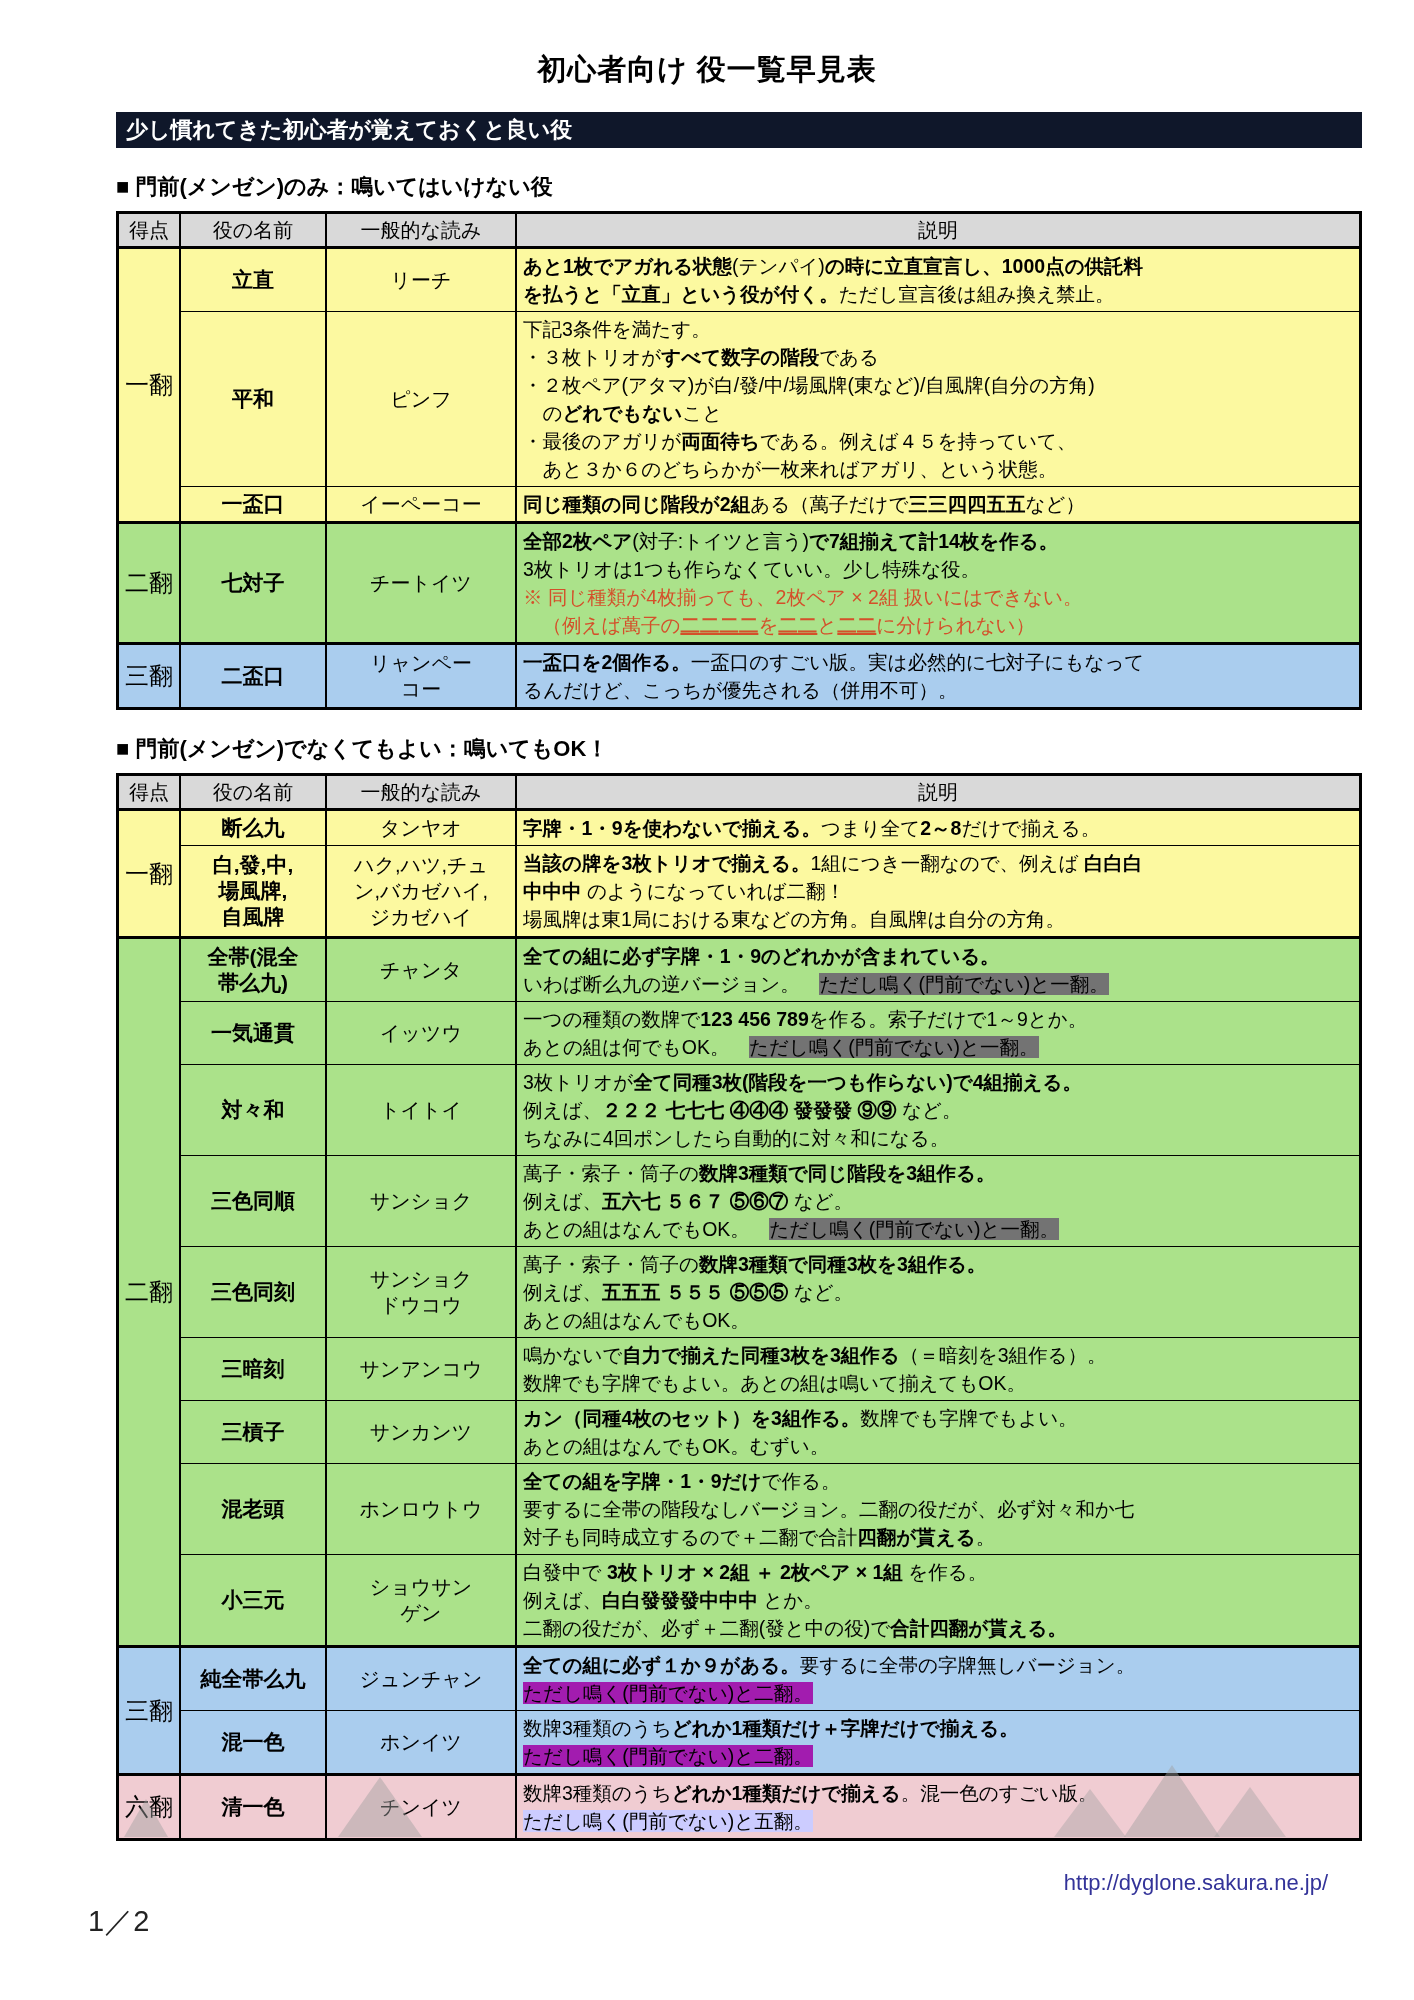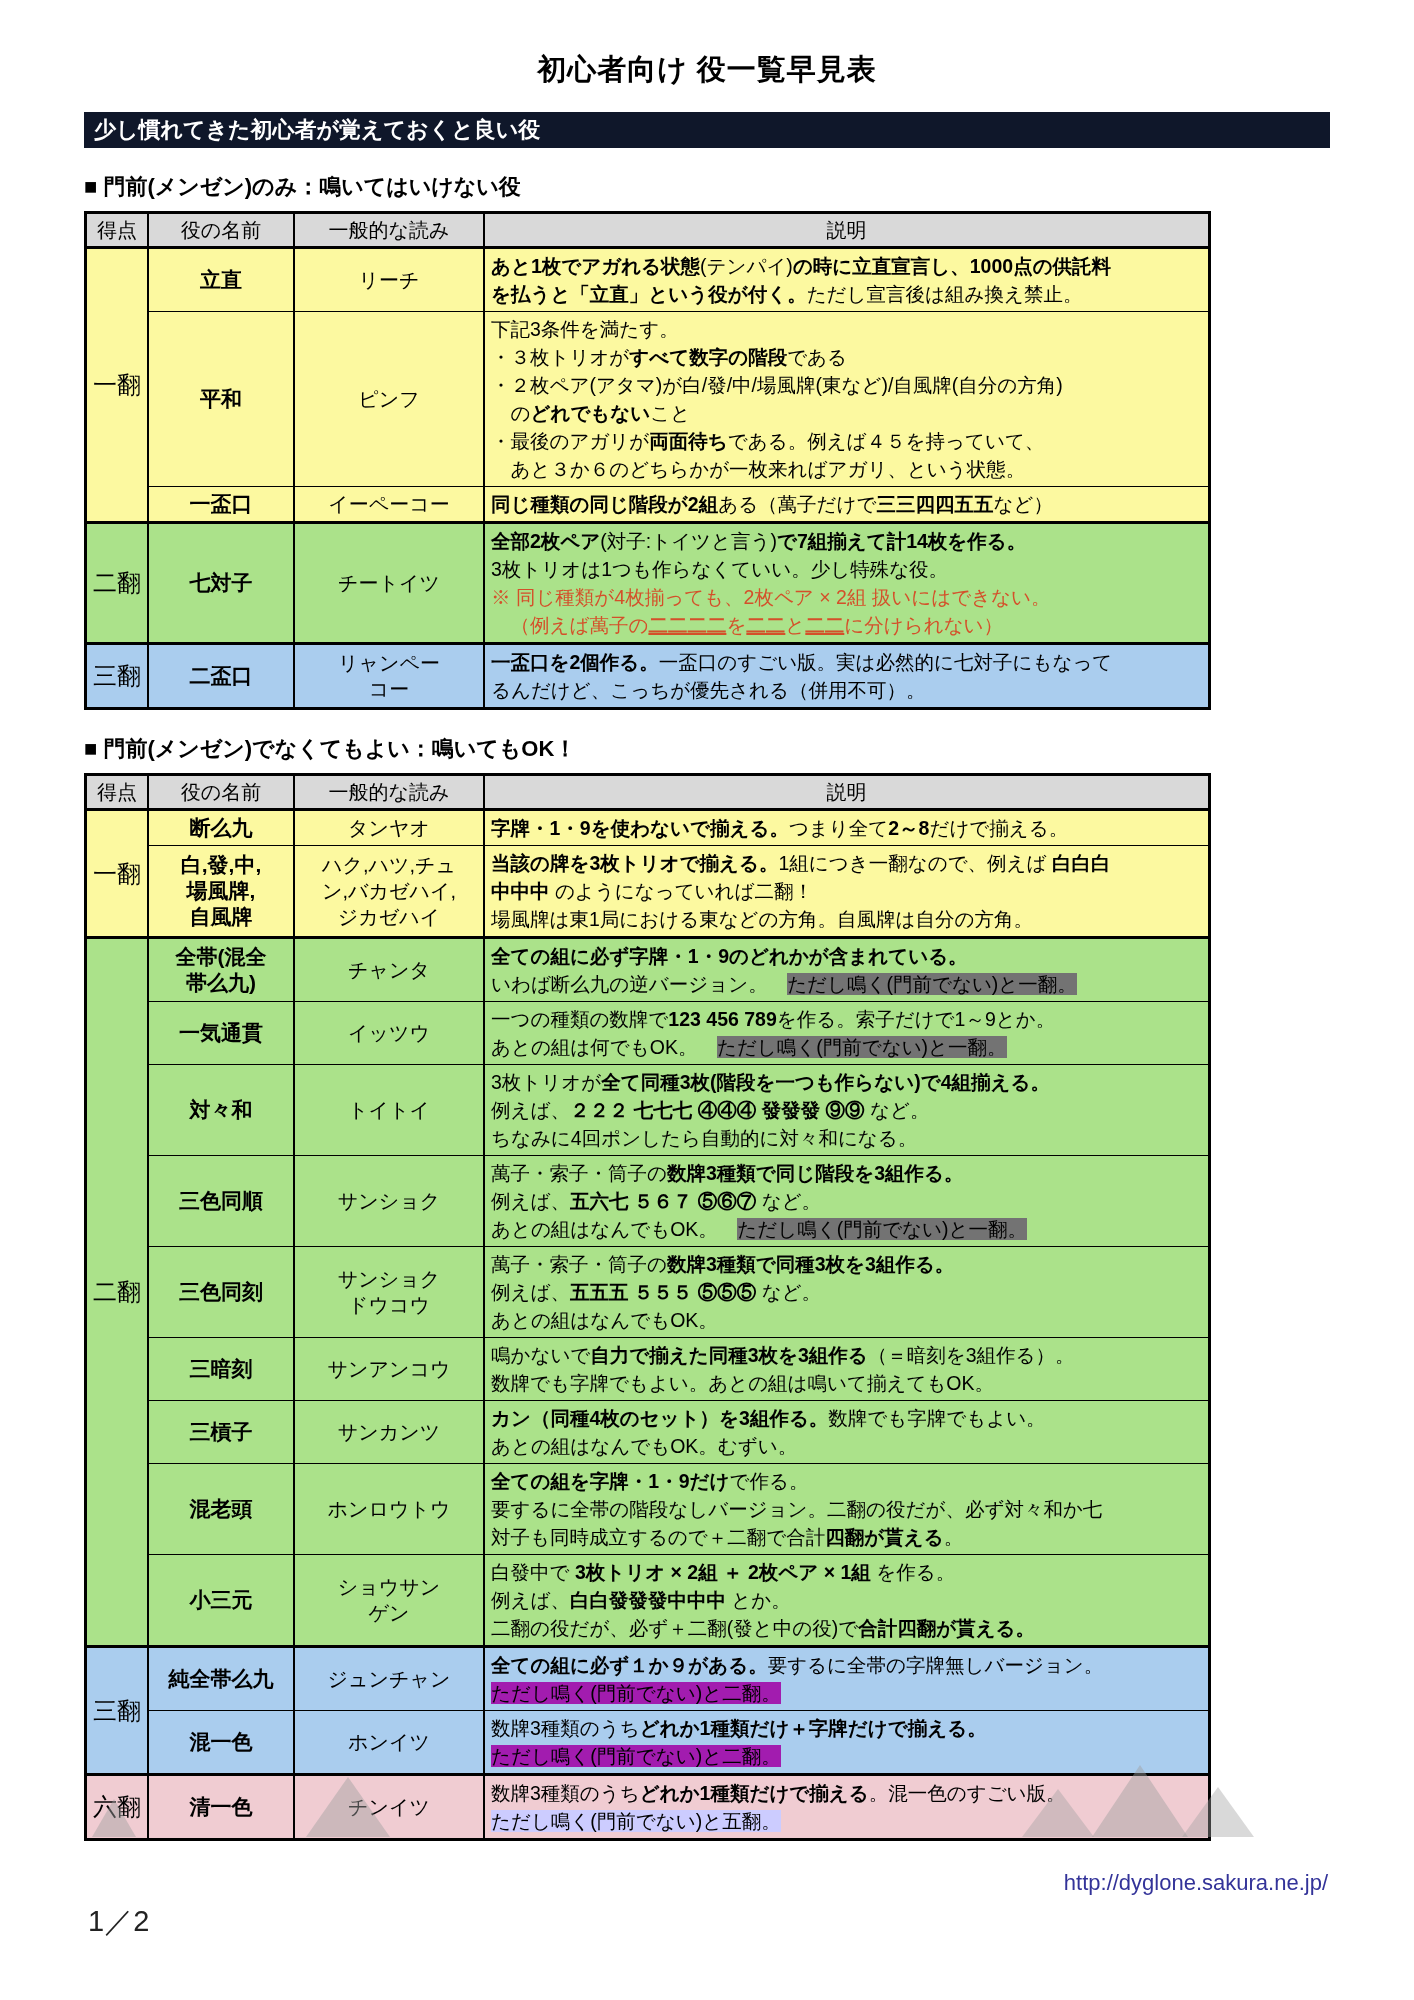--- a/index.html
+++ b/index.html
@@ -1,31 +1,31 @@
 <!DOCTYPE html>
 <html><head>
 <meta charset="utf-8">
 <style>
   html,body{margin:0;padding:0;}
   body{
     width:1414px;height:2000px;background:#ffffff;color:#000;
     font-family:"Liberation Sans",sans-serif;position:relative;overflow:hidden;
   }
-  .content{padding:0 84px;}
+  .content{padding:0 116px;}
   .page-title{
     text-align:center;font-size:29px;font-weight:bold;
     margin:50px 0 0 0;letter-spacing:1px;
   }
   .banner{
     background:#0f172a;color:#ffffff;font-size:22px;font-weight:bold;
     padding:3px 10px;margin-top:22px;width:1226px;
   }
   .section-title{font-size:22px;font-weight:bold;margin:24px 0 9px 0;}
   table{
-    border-collapse:collapse;table-layout:fixed;width:1127px;
+    border-collapse:collapse;table-layout:fixed;width:1246px;
     border:3px solid #000;
   }
   th{
     background:#d9d9d9;font-weight:normal;font-size:20px;
     border:2px solid #000;padding:2px;height:28px;
   }
   th:nth-child(1){width:56px;}
   th:nth-child(2){width:140px;}
   th:nth-child(3){width:184px;}
   td{

